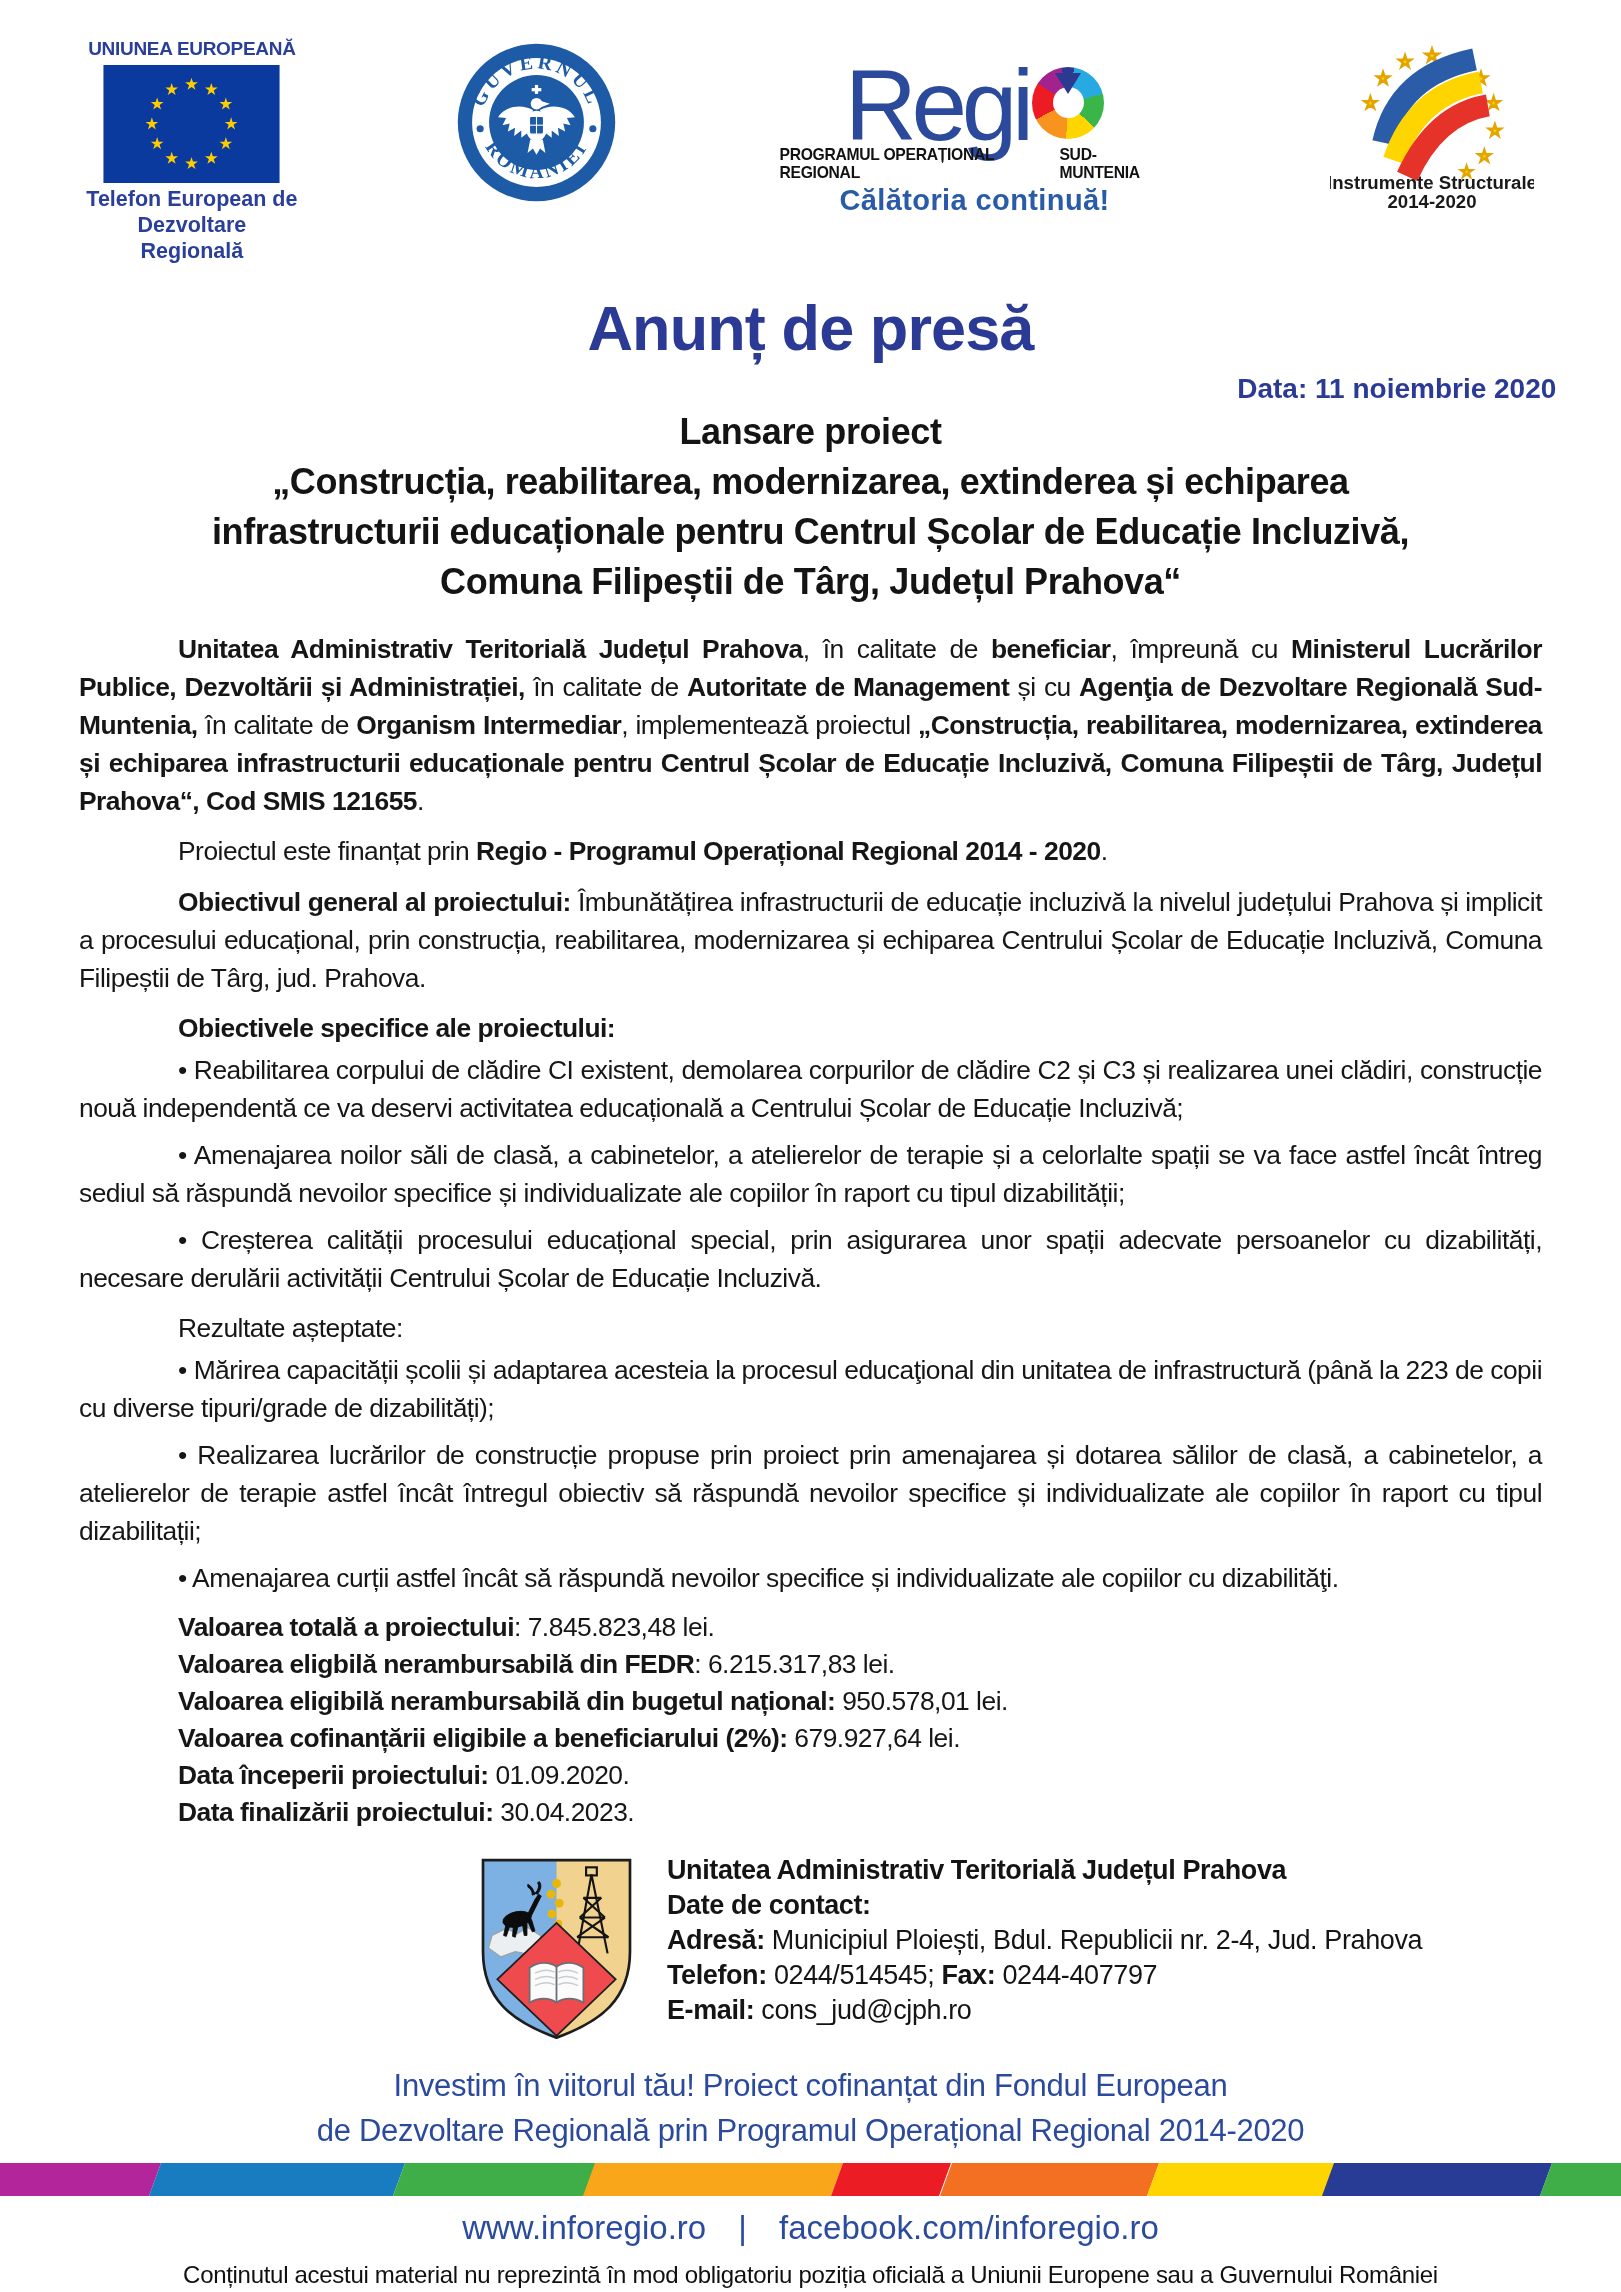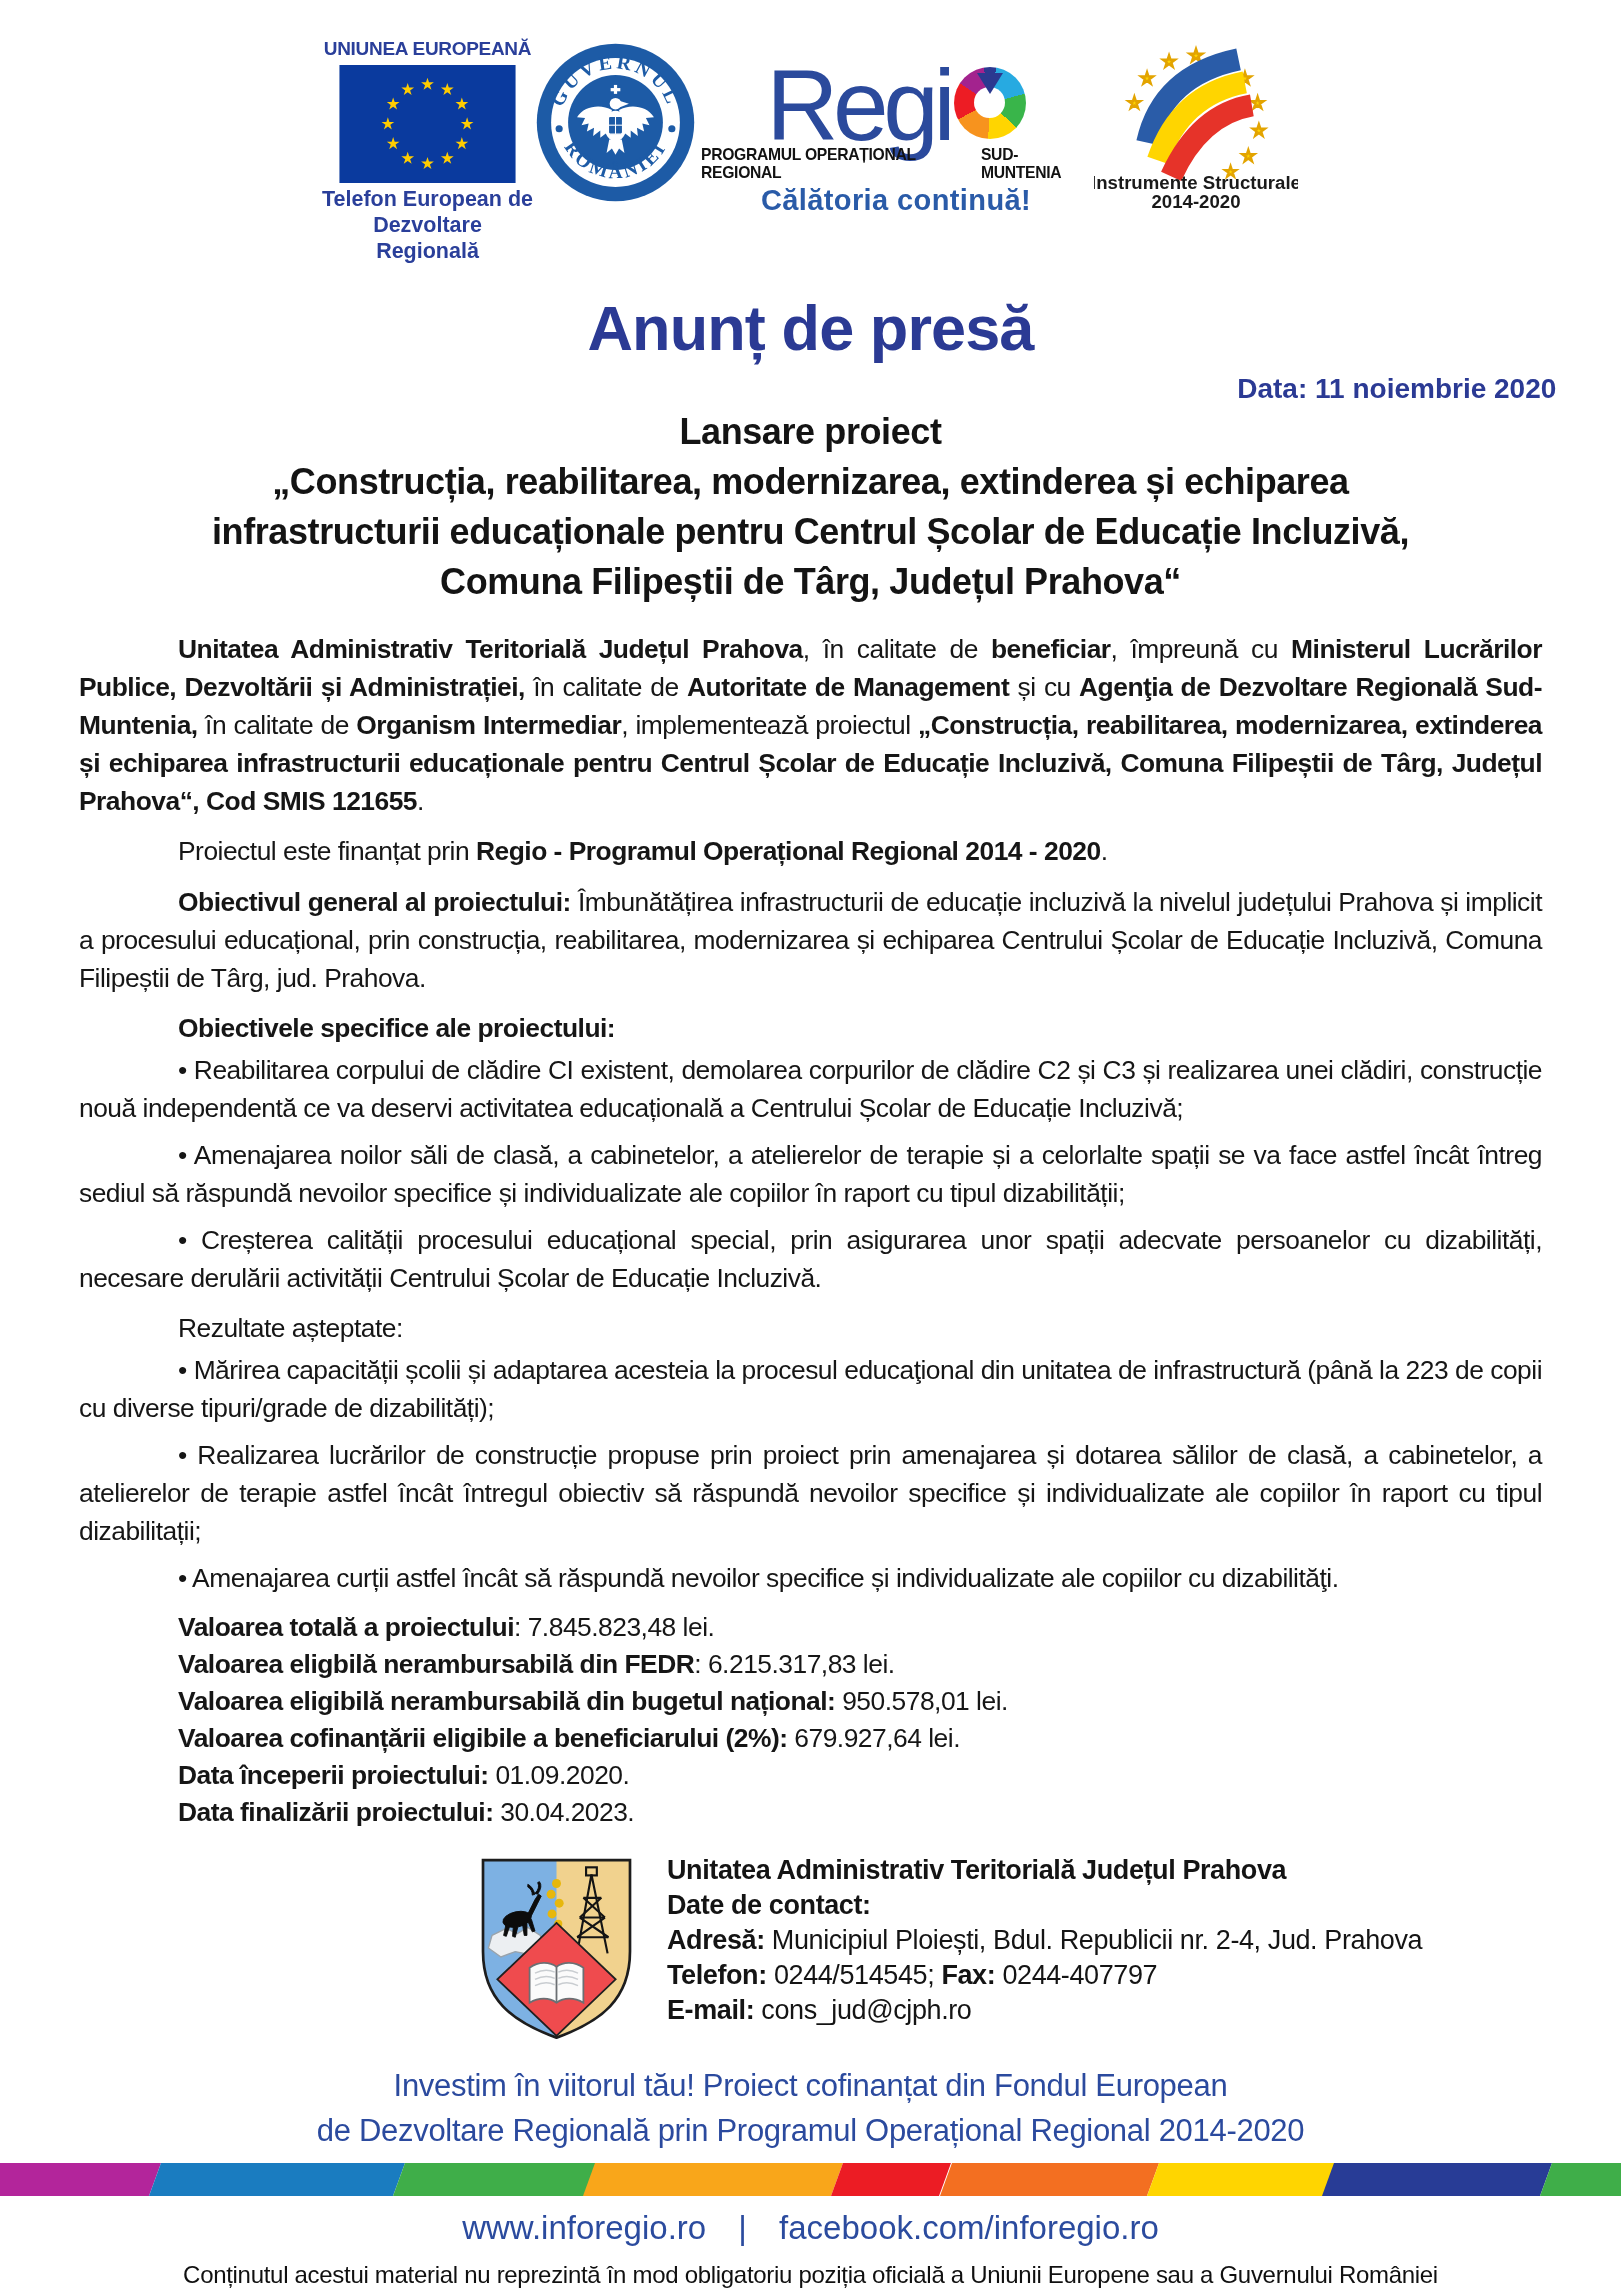--- a/index.html
+++ b/index.html
@@ -1,21 +1,21 @@
 <!DOCTYPE html>
 <html style="font-size:14.3px"><head>
 <meta charset="utf-8">
 <style>
   html,body{margin:0;padding:0;background:#fff;}
   body{width:1621px;height:2293px;overflow:hidden;position:relative;
        font-family:"Liberation Sans","DejaVu Sans",sans-serif;color:#1b1b1b;}
   .page{padding:38px 79px 0;}
 
   
-  .hdr{display:flex;justify-content:center;align-items:flex-start;height:211px;padding:0 5.4px;}
+  .hdr{display:flex;justify-content:space-between;align-items:flex-start;height:211px;padding:0 5.4px;}
   .eu{width:215px;text-align:center;color:#2a3f9a;}
   .eu-top{font-size:19px;font-weight:bold;letter-spacing:-0.3px;}
   .eu svg{display:block;margin:4.5px auto 3.6px;}
   .eu-bot{font-size:21.5px;font-weight:bold;line-height:26px;}
   .gov{width:166px;margin-top:3.6px;}
   .regio{width:390px;margin-top:10.7px;}
   .regio-row{display:flex;align-items:flex-end;justify-content:center;height:97px;}
   .regio-word{font-size:100px;line-height:82px;font-weight:normal;color:#2b4a9c;letter-spacing:-5.4px;}
   .wheel{width:72px;height:72px;border-radius:50%;position:relative;margin:0 0 7.2px 3.6px;
     background:conic-gradient(#2b3990 0 10deg,#27aae1 10deg 75deg,#39b54a 75deg 133deg,#ffd500 133deg 183deg,#f7931e 183deg 243deg,#ed1c24 243deg 303deg,#a3238e 303deg 350deg,#2b3990 350deg 360deg);}

